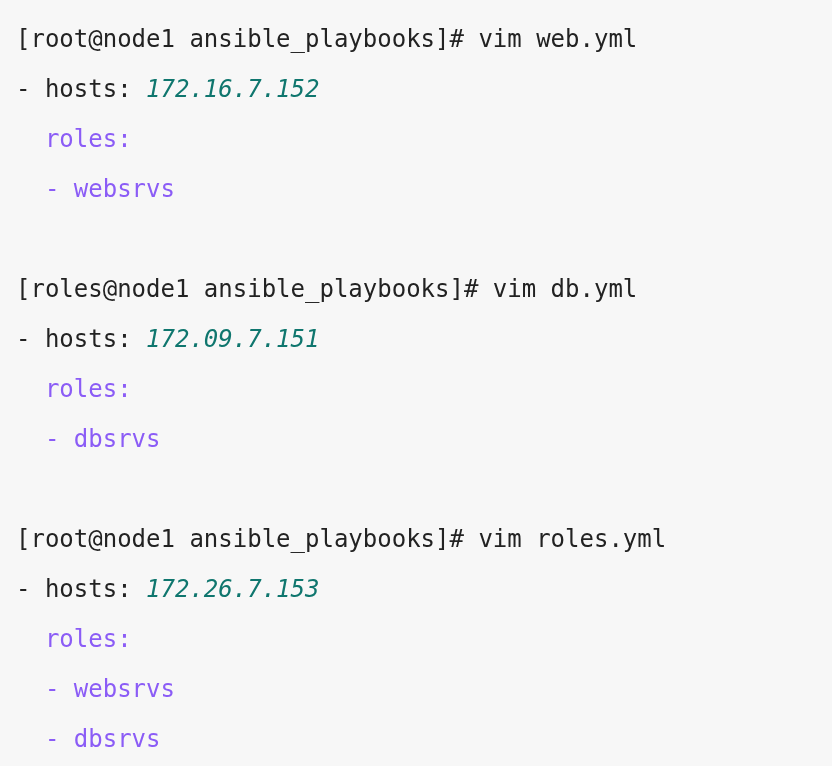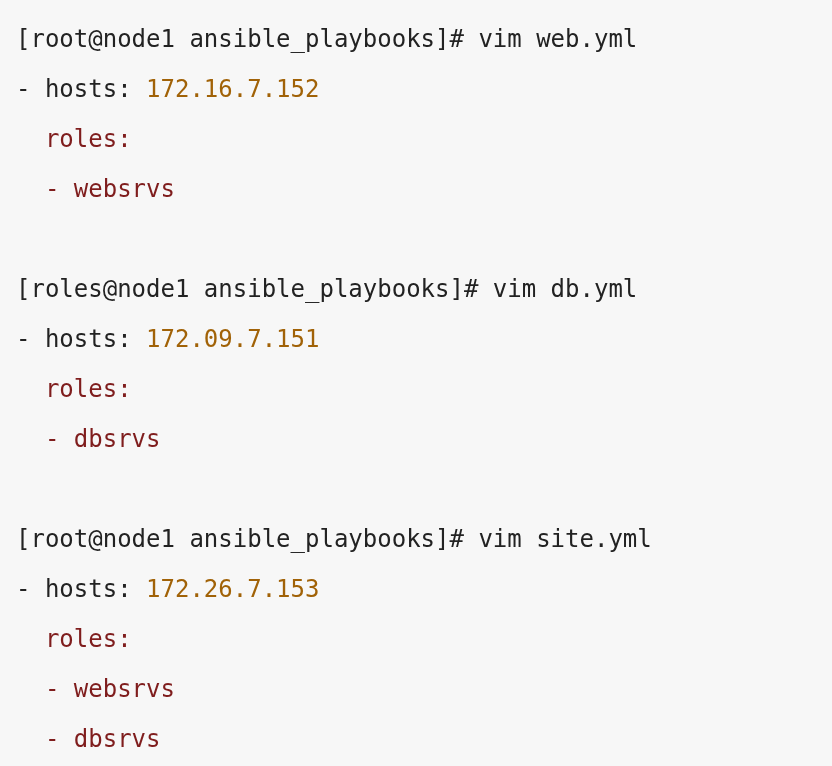--- a/index.html
+++ b/index.html
@@ -19,39 +19,40 @@
     width: 752px;
     height: 766px;
     padding: 14px 0 0 16px;
     background: #f7f7f7;
   }
 
   .line {
     height: 50px;
     line-height: 50px;
     font-size: 24px;
-    color: #7f1d1d;
+    color: #8b5cf6;
     white-space: pre;
     letter-spacing: 0px;
   }
 
   .line.blank {
     height: 50px;
   }
 
   .prompt-line {
     color: #222222;
   }
 
   .hosts-line {
     color: #222222;
   }
 
   .ip {
-    color: #a16207;
+    color: #0f766e;
+    font-style: italic;
   }
 </style>
 </head>
 <body>
 
 <div id="terminal">
 
   <div class="line prompt-line">[root@node1 ansible_playbooks]# vim web.yml</div>
 
   <div class="line hosts-line"><span>- hosts: </span><span class="ip">172.16.7.152</span></div>
@@ -65,21 +66,21 @@
   <div class="line prompt-line">[roles@node1 ansible_playbooks]# vim db.yml</div>
 
   <div class="line hosts-line"><span>- hosts: </span><span class="ip">172.09.7.151</span></div>
 
   <div class="line">  roles:</div>
 
   <div class="line">  - dbsrvs</div>
 
   <div class="line blank"></div>
 
-  <div class="line prompt-line">[root@node1 ansible_playbooks]# vim site.yml</div>
+  <div class="line prompt-line">[root@node1 ansible_playbooks]# vim roles.yml</div>
 
   <div class="line hosts-line"><span>- hosts: </span><span class="ip">172.26.7.153</span></div>
 
   <div class="line">  roles:</div>
 
   <div class="line">  - websrvs</div>
 
   <div class="line">  - dbsrvs</div>
 
 </div>

